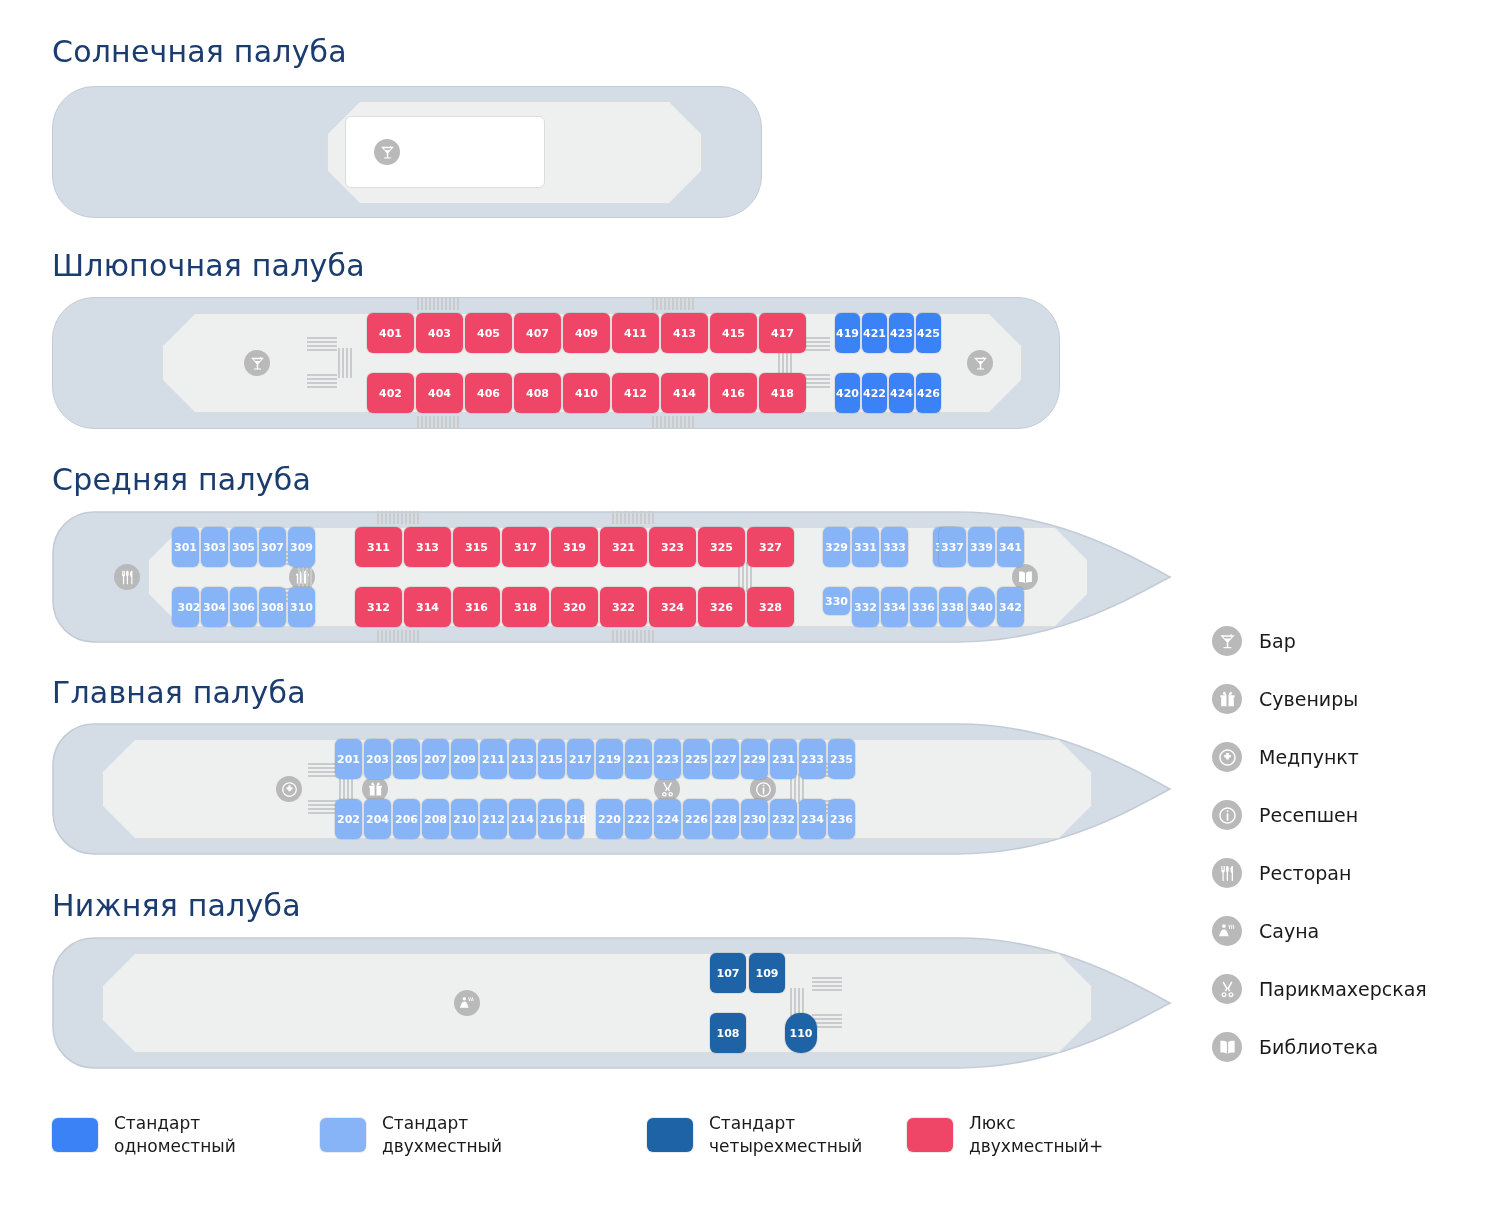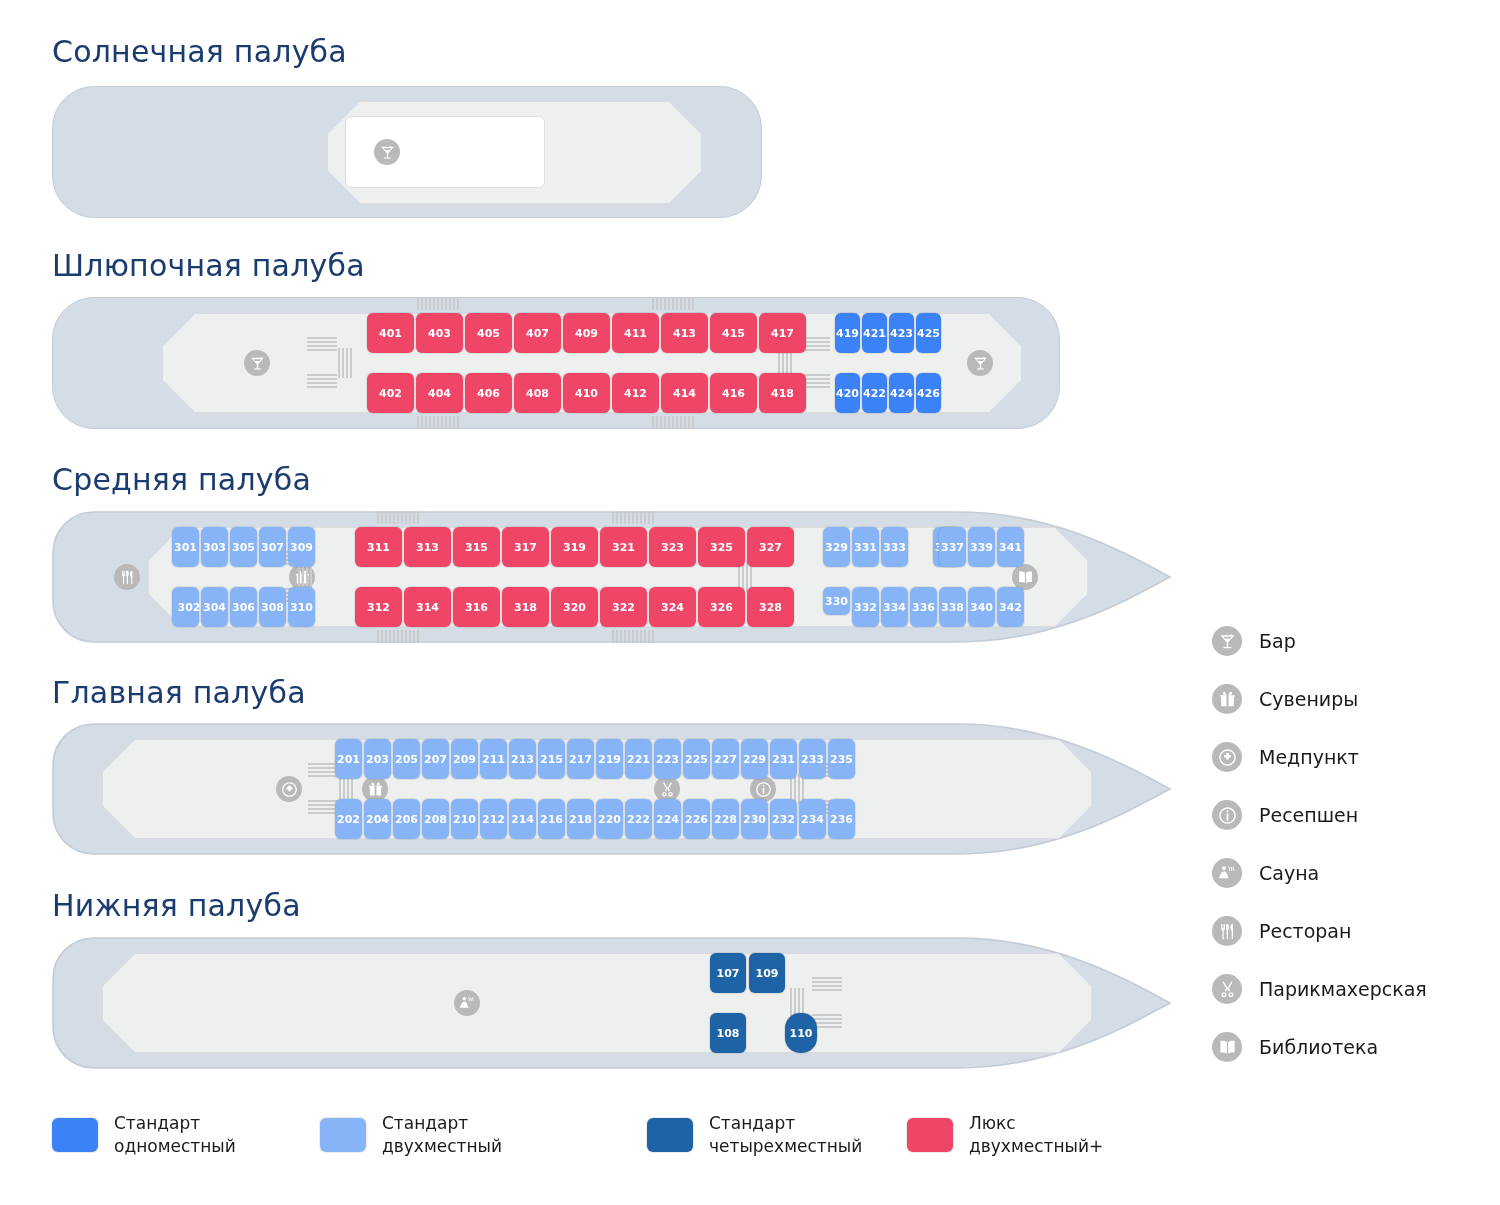--- a/index.html
+++ b/index.html
@@ -291,21 +291,21 @@
           <div class="cabin std2" style="left: 829px; top: 16px; width: 27px; height: 40px;">333</div>
           <div class="cabin std2" style="left: 834px; top: 16px; width: 27px; height: 40px; margin-left: 47px;">335</div>
           <div class="cabin std2" style="left: 887px; top: 16px; width: 27px; height: 40px;">337</div>
           <div class="cabin std2" style="left: 916px; top: 16px; width: 27px; height: 40px;">339</div>
           <div class="cabin std2" style="left: 945px; top: 16px; width: 27px; height: 40px;">341</div>
           <div class="cabin std2" style="left: 771px; top: 76px; width: 27px; height: 28px;">330</div>
           <div class="cabin std2" style="left: 800px; top: 76px; width: 27px; height: 40px;">332</div>
           <div class="cabin std2" style="left: 829px; top: 76px; width: 27px; height: 40px;">334</div>
           <div class="cabin std2" style="left: 858px; top: 76px; width: 27px; height: 40px;">336</div>
           <div class="cabin std2" style="left: 887px; top: 76px; width: 27px; height: 40px;">338</div>
-          <div class="cabin std2" style="left: 916px; top: 76px; width: 27px; height: 40px;">340</div>
+          <div class="cabin std2" style="left: 916px; top: 76px; width: 27px; height: 40px; border-radius: 12px;">340</div>
           <div class="cabin std2" style="left: 945px; top: 76px; width: 27px; height: 40px;">342</div>
         </div>
     </div>
   </div>
 
   <div>
     <div class="deck-title" style="left:52px; top:675px;">Главная палуба</div>
 
     <div class="deck" style="left:52px; top:723px; width:1120px; height:132px;">
       <div class="hull bow">
@@ -376,21 +376,21 @@
           <div class="cabin std2" style="left: 747px; top: 16px; width: 27px; height: 40px;">233</div>
           <div class="cabin std2" style="left: 776px; top: 16px; width: 27px; height: 40px;">235</div>
           <div class="cabin std2" style="left: 283px; top: 76px; width: 27px; height: 40px;">202</div>
           <div class="cabin std2" style="left: 312px; top: 76px; width: 27px; height: 40px;">204</div>
           <div class="cabin std2" style="left: 341px; top: 76px; width: 27px; height: 40px;">206</div>
           <div class="cabin std2" style="left: 370px; top: 76px; width: 27px; height: 40px;">208</div>
           <div class="cabin std2" style="left: 399px; top: 76px; width: 27px; height: 40px;">210</div>
           <div class="cabin std2" style="left: 428px; top: 76px; width: 27px; height: 40px;">212</div>
           <div class="cabin std2" style="left: 457px; top: 76px; width: 27px; height: 40px;">214</div>
           <div class="cabin std2" style="left: 486px; top: 76px; width: 27px; height: 40px;">216</div>
-          <div class="cabin std2" style="left: 515px; top: 76px; width: 27px; height: 40px;">218</div>
+          <div class="cabin std2" style="left: 515px; top: 76px; width: 17px; height: 40px;">218</div>
           <div class="cabin std2" style="left: 544px; top: 76px; width: 27px; height: 40px;">220</div>
           <div class="cabin std2" style="left: 573px; top: 76px; width: 27px; height: 40px;">222</div>
           <div class="cabin std2" style="left: 602px; top: 76px; width: 27px; height: 40px;">224</div>
           <div class="cabin std2" style="left: 631px; top: 76px; width: 27px; height: 40px;">226</div>
           <div class="cabin std2" style="left: 660px; top: 76px; width: 27px; height: 40px;">228</div>
           <div class="cabin std2" style="left: 689px; top: 76px; width: 27px; height: 40px;">230</div>
           <div class="cabin std2" style="left: 718px; top: 76px; width: 27px; height: 40px;">232</div>
           <div class="cabin std2" style="left: 747px; top: 76px; width: 27px; height: 40px;">234</div>
           <div class="cabin std2" style="left: 776px; top: 76px; width: 27px; height: 40px;">236</div>
         </div>
@@ -468,36 +468,36 @@
             <path d="M12 1.6C6.3 1.6 1.6 6.3 1.6 12S6.3 22.4 12 22.4 22.4 17.7 22.4 12 17.7 1.6 12 1.6zm0 1.8c4.8 0 8.6 3.9 8.6 8.6s-3.8 8.6-8.6 8.6S3.4 16.8 3.4 12 7.2 3.4 12 3.4z"></path>
             <rect x="10.9" y="5.3" width="2.2" height="2.4" rx="1.1"></rect>
             <rect x="10.9" y="9.3" width="2.2" height="9.3" rx="1"></rect>
           </svg>
         </div>
         <div class="fl-label">Ресепшен</div>
       </div>
       <div class="fl-row">
         <div class="fl-icon">
           <svg viewBox="0 0 24 24">
+            <path d="M4.2 2.5v6.2c0 .9.6 1.6 1.4 1.8v11h1.6v-11c.8-.2 1.4-.9 1.4-1.8V2.5H7.4v5.1H6.7V2.5H6v5.1h-.7V2.5H4.2z"></path>
+            <path d="M11.3 2.5c-.8 0-1.4 1.6-1.4 3.9 0 2 .5 3.6 1.1 3.9v11.2h1.6V10.3c.6-.3 1.1-1.9 1.1-3.9 0-2.3-.6-3.9-1.4-3.9h-1z"></path>
+            <path d="M18.2 2.5c-1.5 0-2.6 2-2.6 4.6 0 2 .7 3.7 1.7 4.3v10.1h1.6V2.5h-.7z"></path>
+          </svg>
+        </div>
+        <div class="fl-label">Ресторан</div>
+      </div>
+      <div class="fl-row">
+        <div class="fl-icon">
+          <svg viewBox="0 0 24 24">
             <circle cx="7.5" cy="5.2" r="2.4"></circle>
             <path d="M8.4 9.2c-2.2 0-4 1.2-5 3.1L1.2 18h12.3l-2.1-5.7c-.9-1.9-2.7-3.1-3-3.1z"></path>
             <path d="M16.4 3.2c-.8.9-.8 2 0 2.9.6.7.6 1.3 0 2l.9.8c1-1.2 1-2.4 0-3.6-.5-.5-.5-.9 0-1.4l-.9-.7zM19 3.2c-.8.9-.8 2 0 2.9.6.7.6 1.3 0 2l.9.8c1-1.2 1-2.4 0-3.6-.5-.5-.5-.9 0-1.4l-.9-.7zM13.8 3.2c-.8.9-.8 2 0 2.9.6.7.6 1.3 0 2l.9.8c1-1.2 1-2.4 0-3.6-.5-.5-.5-.9 0-1.4l-.9-.7z"></path>
           </svg>
         </div>
         <div class="fl-label">Сауна</div>
-      </div>
-      <div class="fl-row">
-        <div class="fl-icon">
-          <svg viewBox="0 0 24 24">
-            <path d="M4.2 2.5v6.2c0 .9.6 1.6 1.4 1.8v11h1.6v-11c.8-.2 1.4-.9 1.4-1.8V2.5H7.4v5.1H6.7V2.5H6v5.1h-.7V2.5H4.2z"></path>
-            <path d="M11.3 2.5c-.8 0-1.4 1.6-1.4 3.9 0 2 .5 3.6 1.1 3.9v11.2h1.6V10.3c.6-.3 1.1-1.9 1.1-3.9 0-2.3-.6-3.9-1.4-3.9h-1z"></path>
-            <path d="M18.2 2.5c-1.5 0-2.6 2-2.6 4.6 0 2 .7 3.7 1.7 4.3v10.1h1.6V2.5h-.7z"></path>
-          </svg>
-        </div>
-        <div class="fl-label">Ресторан</div>
       </div>
       <div class="fl-row">
         <div class="fl-icon">
           <svg viewBox="0 0 24 24">
             <path d="M7.3 1.8L12 10.2l4.7-8.4 1.6.9-4.4 7.9 1.6 2.9-1.6 1-1.9-3.4-1.9 3.4-1.6-1 1.6-2.9L5.7 2.7l1.6-.9z"></path>
             <path d="M7.6 15.4c-1.8 0-3.2 1.4-3.2 3.2s1.4 3.2 3.2 3.2 3.2-1.4 3.2-3.2-1.4-3.2-3.2-3.2zm0 1.8c.8 0 1.4.6 1.4 1.4s-.6 1.4-1.4 1.4-1.4-.6-1.4-1.4.6-1.4 1.4-1.4z"></path>
             <path d="M16.4 15.4c-1.8 0-3.2 1.4-3.2 3.2s1.4 3.2 3.2 3.2 3.2-1.4 3.2-3.2-1.4-3.2-3.2-3.2zm0 1.8c.8 0 1.4.6 1.4 1.4s-.6 1.4-1.4 1.4-1.4-.6-1.4-1.4.6-1.4 1.4-1.4z"></path>
           </svg>
         </div>
         <div class="fl-label">Парикмахерская</div>

